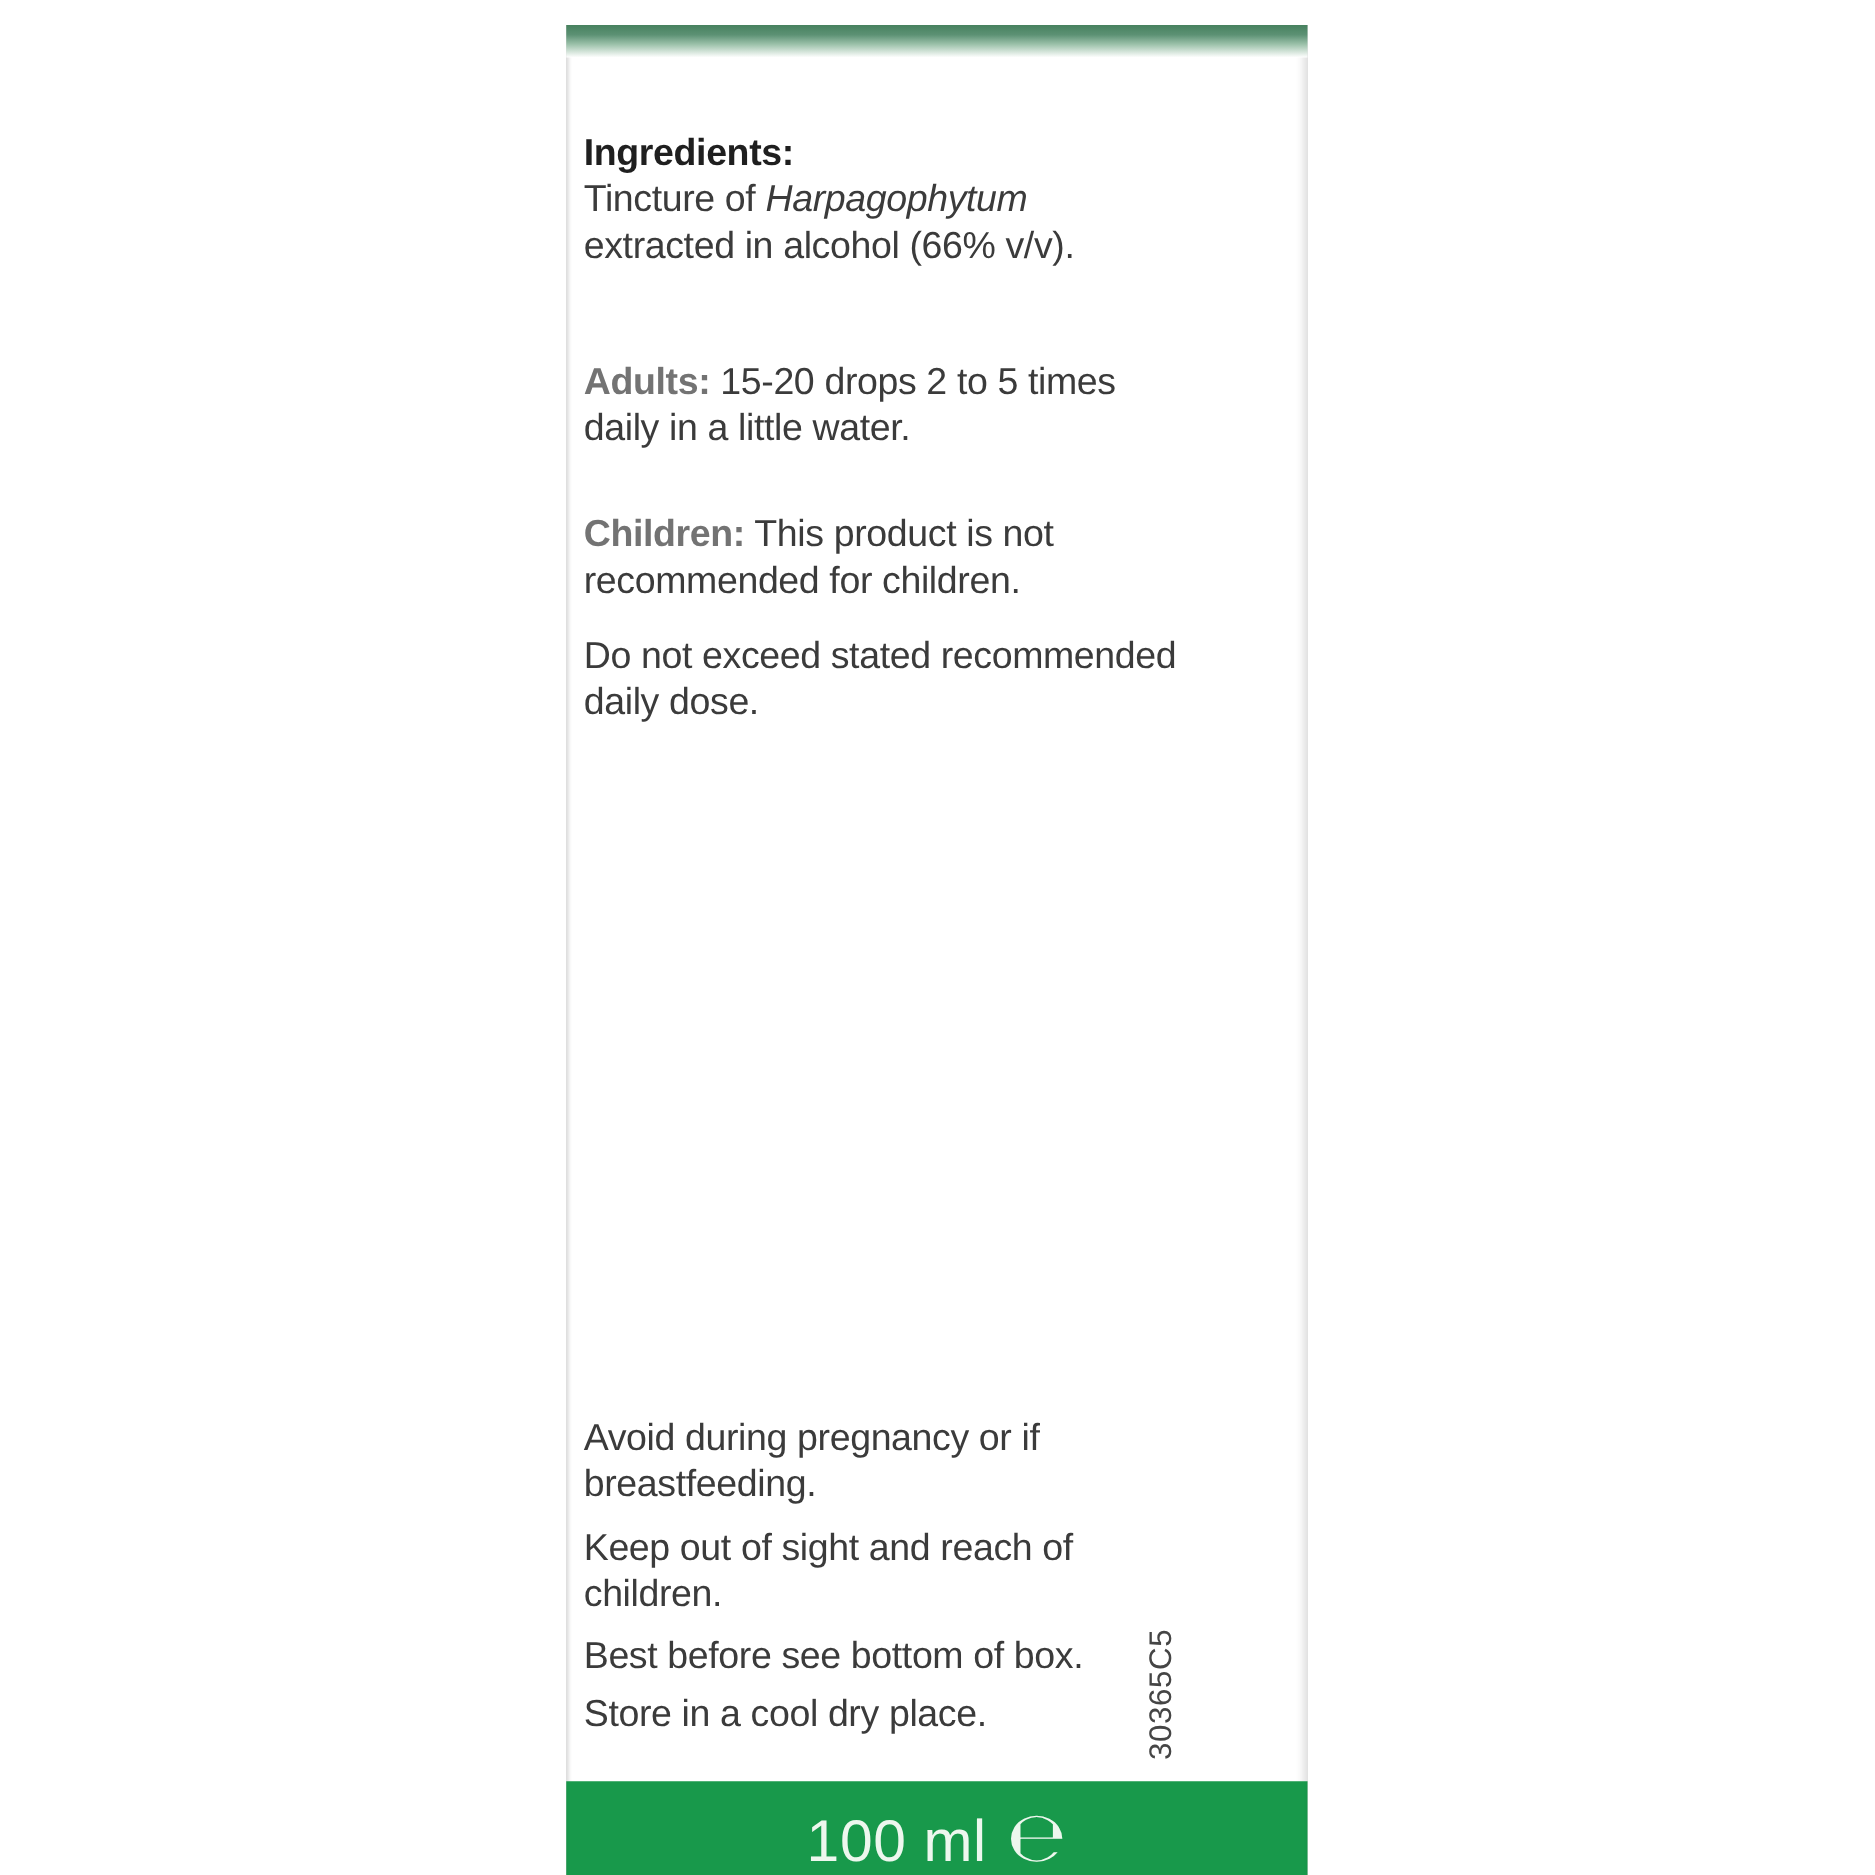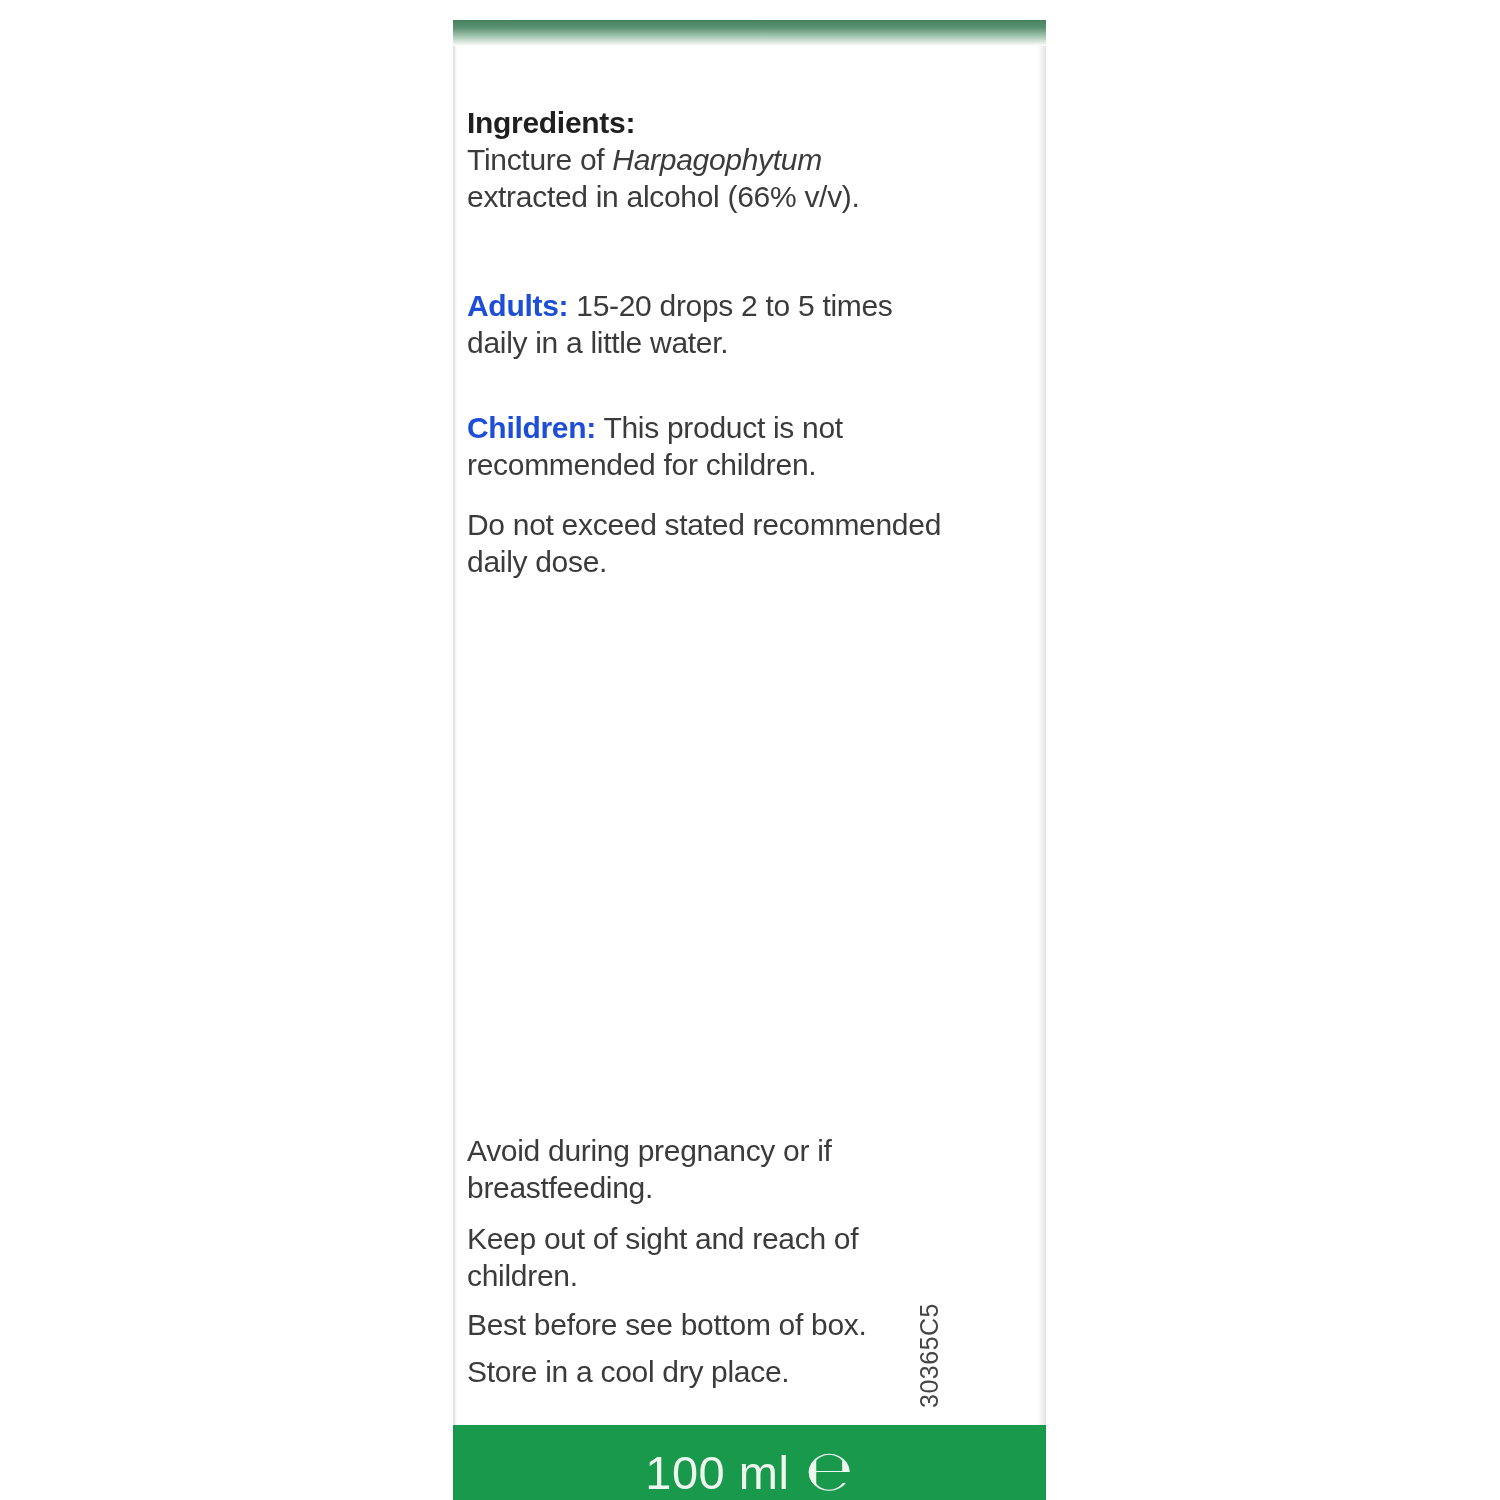--- a/index.html
+++ b/index.html
@@ -45,21 +45,21 @@
     line-height: 37px;
     letter-spacing: -0.3px;
     color: #3b3b3b;
   }
   .para .line { display: block; }
   .hline {
     display: block;
     font-weight: bold;
     color: #1f1f1f;
   }
-  b.inl { font-weight: bold; color: #1d4ed8; }
+  b.inl { font-weight: bold; color: #737373; }
   i.sci { font-style: italic; }
   
   .batch-code {
     position: absolute;
     right: 102px;
     bottom: 112px;
     writing-mode: vertical-rl;
     transform: rotate(180deg);
     font-size: 25px;
     letter-spacing: 0.5px;

